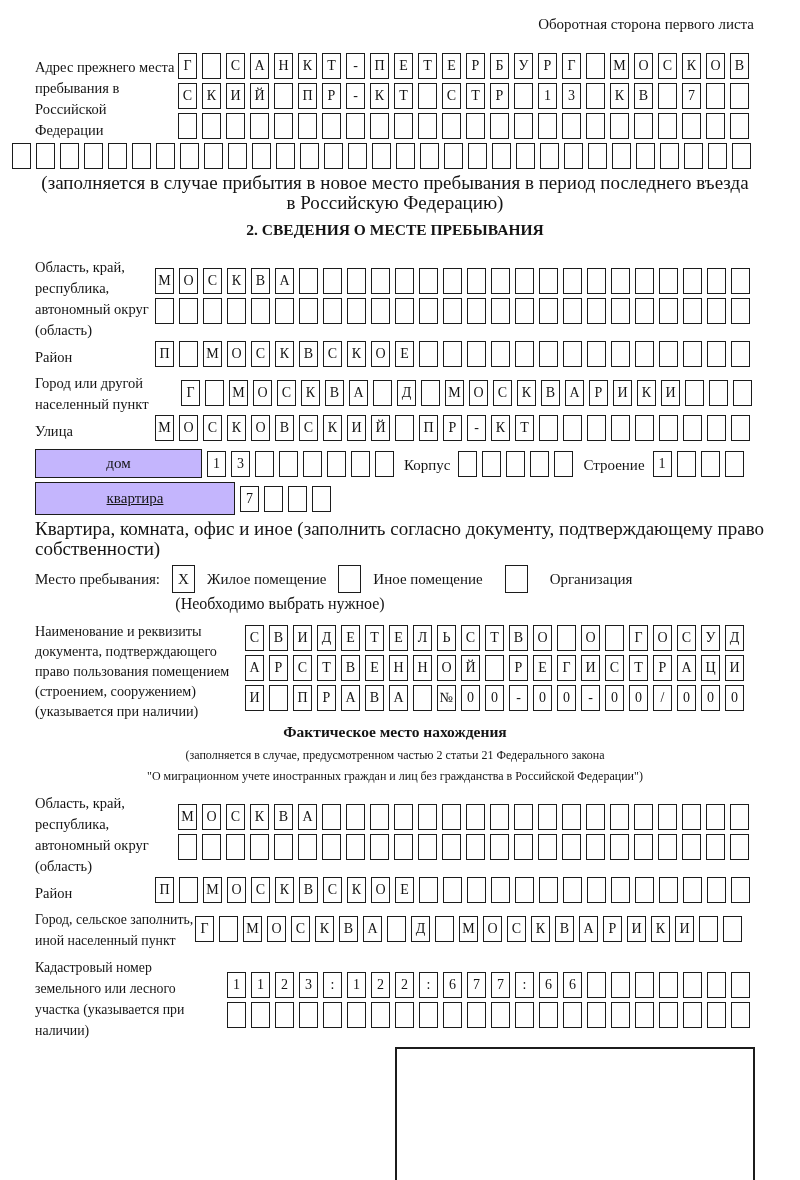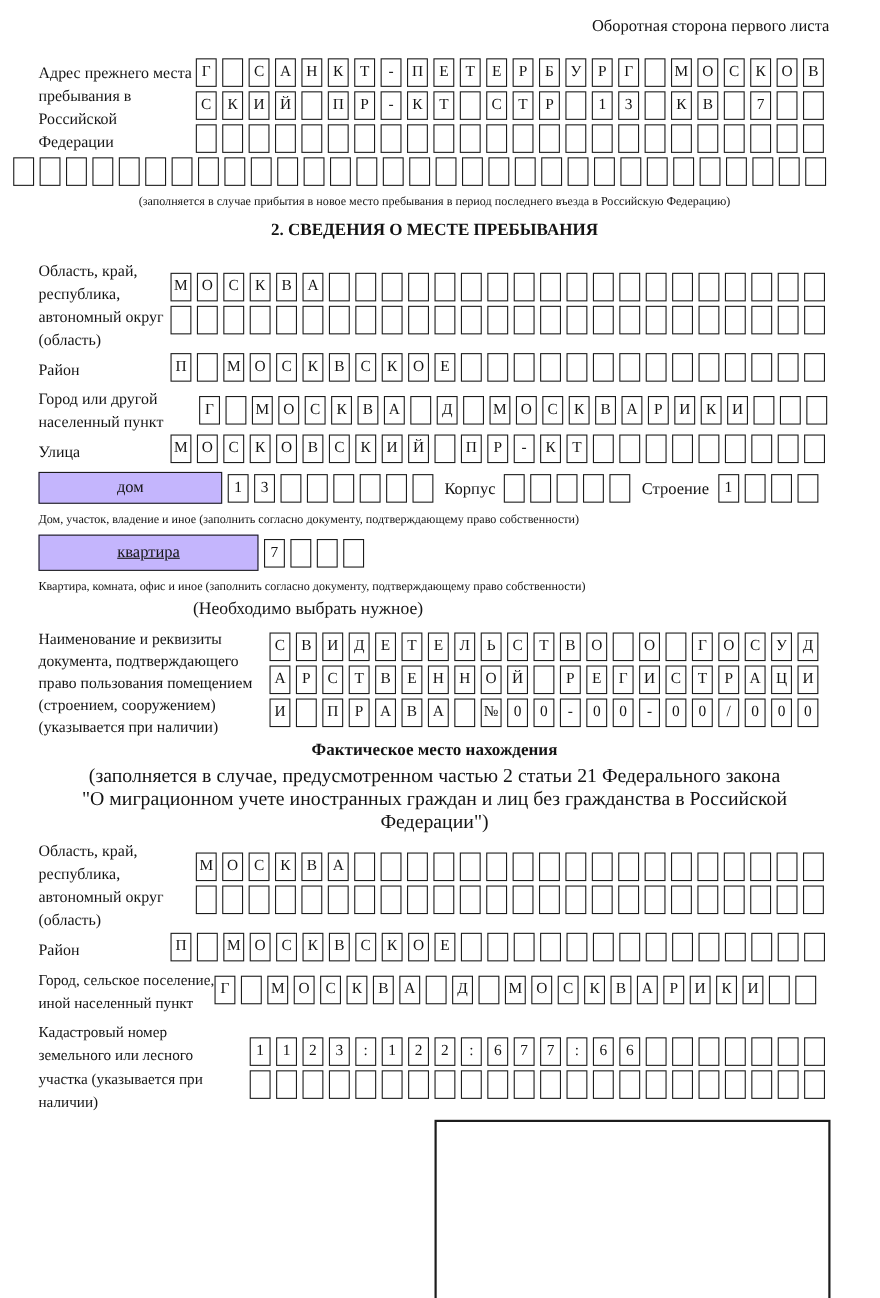--- a/index.html
+++ b/index.html
@@ -24,32 +24,32 @@
     display:flex; align-items:center; justify-content:center;
     font-size:14px; font-weight:500; background:#fff;
   }
   .ml12 { margin-left:-23px; }
   .ml26 { margin-left:26px; }
   .ml32 { margin-left:32px; }
   .ml5  { margin-left:5px; }
   .mt4 { margin-top:4px; }
   .mt6 { margin-top:6px; }
   .mt20 { margin-top:20px; }
-  .note { font-size:11px; line-height:20px; }
+  .note { font-size:19px; line-height:20px; }
   .center { text-align:center; margin-right:45px; }
   .h2 { font-weight:bold; font-size:15.5px; text-align:center; margin:8px 45px 16px 0; }
   .h3 { font-weight:bold; font-size:15.5px; text-align:center; margin:2px 45px 4px 0; }
   .widebox { border:1.6px solid #1c1c1c; display:flex; align-items:center; justify-content:center; font-size:15px; background:#c4b5fd; }
   .housebox { width:167px; height:29px; }
   .aptbox { width:200px; height:33px;text-decoration:underline; }
   .hlabel { font-size:15px; padding:4px 8px 0 10px; }
   .ckb { width:23px; height:28px; border:1.6px solid #1c1c1c; display:flex; align-items:center; justify-content:center; font-size:15px; flex:0 0 auto; }
   .stayrow { display:flex; align-items:center; gap:12px; margin-top:6px; font-size:15px; }
   .staynote { width:340px; margin-left:75px; text-align:center; font-size:16px; margin-top:2px; }
-  .factnotes { font-size:18px; line-height:21px; text-align:center; margin-right:45px; margin-top:4px; }
+  .factnotes { font-size:12px; line-height:21px; text-align:center; margin-right:45px; margin-top:4px; }
   .bigbox { width:360px; height:173px; border:2px solid #1c1c1c; margin-left:360px; margin-top:6px; background:#fff; }
   .doclbl { font-size:14.2px; line-height:20px; }
 </style>
 </head>
 <body>
 
 <div class="page">
 
   <div class="hdr">Оборотная сторона первого листа</div>
 
@@ -346,33 +346,41 @@
         <span class="cb"></span>
       </div>
     <div class="hlabel">Строение</div>
     <div class="cellrow" style="margin-bottom:0;">
         <span class="cb">1</span>
         <span class="cb"></span>
         <span class="cb"></span>
         <span class="cb"></span>
       </div>
   </div>
-  <div class="note mt4">Дом, участок, владение и иное (заполнить согласно документу, подтверждающему право собственности)</div>
 
   <div class="frow mt4" style="align-items:center;">
     <div class="widebox aptbox">квартира</div>
     <div class="cellrow ml5" style="margin-bottom:0;">
         <span class="cb">7</span>
         <span class="cb"></span>
         <span class="cb"></span>
         <span class="cb"></span>
       </div>
   </div>
   <div class="note mt4">Квартира, комната, офис и иное (заполнить согласно документу, подтверждающему право собственности)</div>
 
+  <div class="stayrow">
+    <span>Место пребывания:</span>
+    <span class="ckb">X</span>
+    <span>Жилое помещение</span>
+    <span class="ckb"></span>
+    <span>Иное помещение</span>
+    <span class="ckb" style="margin-left:10px;"></span>
+    <span style="margin-left:10px;">Организация</span>
+  </div>
   <div class="staynote">(Необходимо выбрать нужное)</div>
 
   <div class="frow mt6">
     <div class="lbl w205 doclbl">Наименование и реквизиты документа, подтверждающего право пользования помещением (строением, сооружением) (указывается при наличии)</div>
     <div class="col ml5">
       <div class="cellrow">
           <span class="cb">С</span>
           <span class="cb">В</span>
           <span class="cb">И</span>
           <span class="cb">Д</span>
@@ -532,21 +540,21 @@
         <span class="cb"></span>
         <span class="cb"></span>
         <span class="cb"></span>
         <span class="cb"></span>
         <span class="cb"></span>
         <span class="cb"></span>
       </div>
   </div>
 
   <div class="frow">
-    <div class="lbl w160">Город, сельское поселение, иной населенный пункт</div>
+    <div class="lbl w160">Город, сельское заполнить, иной населенный пункт</div>
     <div class="cellrow mt4">
         <span class="cb">Г</span>
         <span class="cb"></span>
         <span class="cb">М</span>
         <span class="cb">О</span>
         <span class="cb">С</span>
         <span class="cb">К</span>
         <span class="cb">В</span>
         <span class="cb">А</span>
         <span class="cb"></span>

